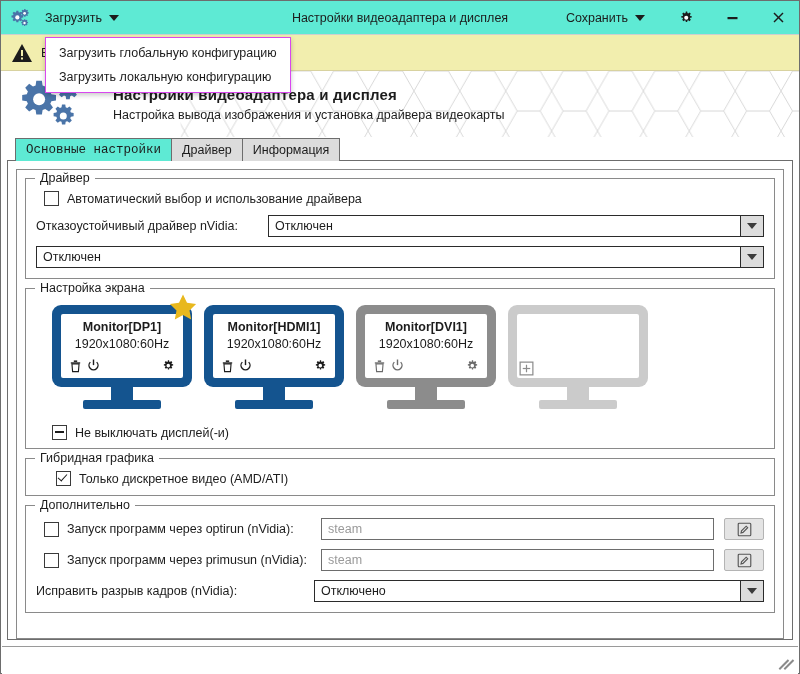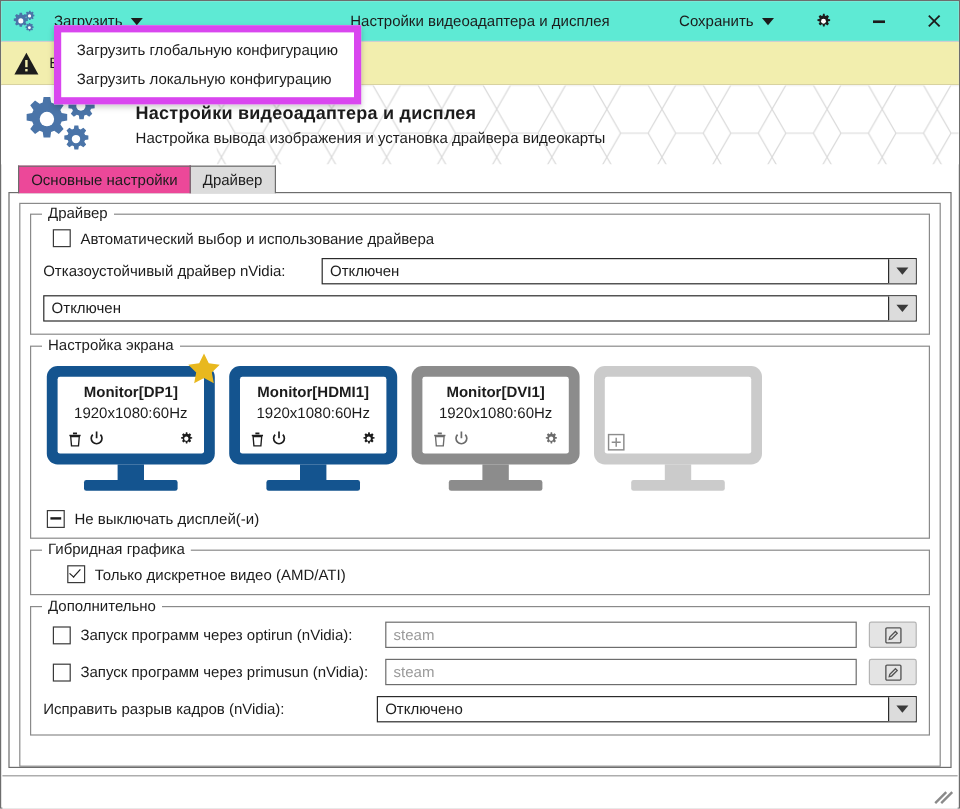--- a/index.html
+++ b/index.html
@@ -23,38 +23,38 @@
   .tb-right{margin-left:auto;display:flex;align-items:center;gap:20px;padding-right:8px;}
   .tb-right .menu-btn{margin-left:0;}
   .icon-btn{width:26px;height:26px;display:flex;align-items:center;justify-content:center;cursor:default;}
 
   
   .warnbar{height:36px;background:#f2eeae;border-bottom:1px solid #d8d2a0;
            display:flex;align-items:center;gap:8px;padding:0 10px;box-sizing:border-box;}
   .warnbar .wtext{font-size:12.5px;white-space:nowrap;overflow:hidden;}
 
   
-  .dropdown{position:absolute;left:44px;top:20px;width:244px;background:#fff;
-            border:6px solid #d946ef;box-shadow:0 2px 5px rgba(0,0,0,.22);z-index:40;padding:3px 0;}
+  .dropdown{position:absolute;left:44px;top:36px;width:244px;background:#fff;
+            border:1px solid #d946ef;box-shadow:0 2px 5px rgba(0,0,0,.22);z-index:40;padding:3px 0;}
   .dropdown .mi{padding:5px 13px;font-size:12.5px;white-space:nowrap;cursor:default;}
 
   
   .banner{position:relative;height:66px;overflow:hidden;background:#fff;}
   .banner svg.hex{position:absolute;inset:0;width:100%;height:100%;}
   .banner .bnr-inner{position:relative;display:flex;align-items:center;height:100%;padding-left:20px;gap:18px;}
   .bnr-txt h1{margin:0;font-size:15px;font-weight:bold;letter-spacing:.2px;}
   .bnr-txt h2{margin:5px 0 0 0;font-size:12.5px;font-weight:normal;}
 
   
   .tabstrip{display:flex;align-items:flex-end;height:24px;padding-left:14px;
             position:relative;z-index:3;}
   .tab{border:1px solid #6d6d6d;border-bottom:none;background:#dcdcdc;
        padding:4px 10px 4px 10px;font-size:12.5px;margin-right:-1px;cursor:default;
        line-height:14px;}
-  .tab.active{background:#ec4899;position:relative;z-index:2;}
+  .tab.active{background:#5eead4;position:relative;z-index:2;font-family:Liberation Mono, monospace;}
 
   
   .panel{margin:0 6px 0 6px;border:1px solid #6d6d6d;background:#fff;
          height:480px;box-sizing:border-box;padding:8px 8px 0 8px;position:relative;margin-top:-1px;}
   .panel-inner{border:1px solid #8a8a8a;height:100%;box-sizing:border-box;padding:8px 6px;}
 
   
   .group{border:1px solid #8a8a8a;margin:0 2px 9px 2px;padding:10px 10px 10px 10px;position:relative;}
   .group > .legend{position:absolute;top:-8px;left:9px;background:#fff;padding:0 5px;font-size:12.5px;}
 
@@ -205,20 +205,21 @@
       <div class="bnr-txt">
         <h1>Настройки видеоадаптера и дисплея</h1>
         <h2>Настройка вывода изображения и установка драйвера видеокарты</h2>
       </div>
     </div>
   </div>
 
   <div class="tabstrip">
     <div class="tab active">Основные настройки</div>
     <div class="tab">Драйвер</div>
+    <div class="tab">Информация</div>
   </div>
 
   <div class="panel">
   <div class="panel-inner">
 
     <div class="group" style="padding:12px 10px 10px 10px;">
       <span class="legend">Драйвер</span>
 
       <div class="row" style="margin-left:8px;">
         <span class="cb"></span>
@@ -238,21 +239,21 @@
       <div class="row">
         <div class="combo" style="flex:1 1 auto;">
           <span class="val">Отключен</span>
           <span class="arrow">
                 <i></i>
               </span>
         </div>
       </div>
     </div>
 
-    <div class="group" style="padding:12px 10px 8px 5px;">
+    <div class="group" style="padding:12px 10px 8px 18px;">
       <span class="legend">Настройка экрана</span>
 
       <div class="monitors">
 
         <div class="mon blue">
           <div class="screenbox">
             <div class="inner">
               <div class="mname">Monitor[DP1]</div>
               <div class="mres">1920x1080:60Hz</div>
               <div class="micons">

